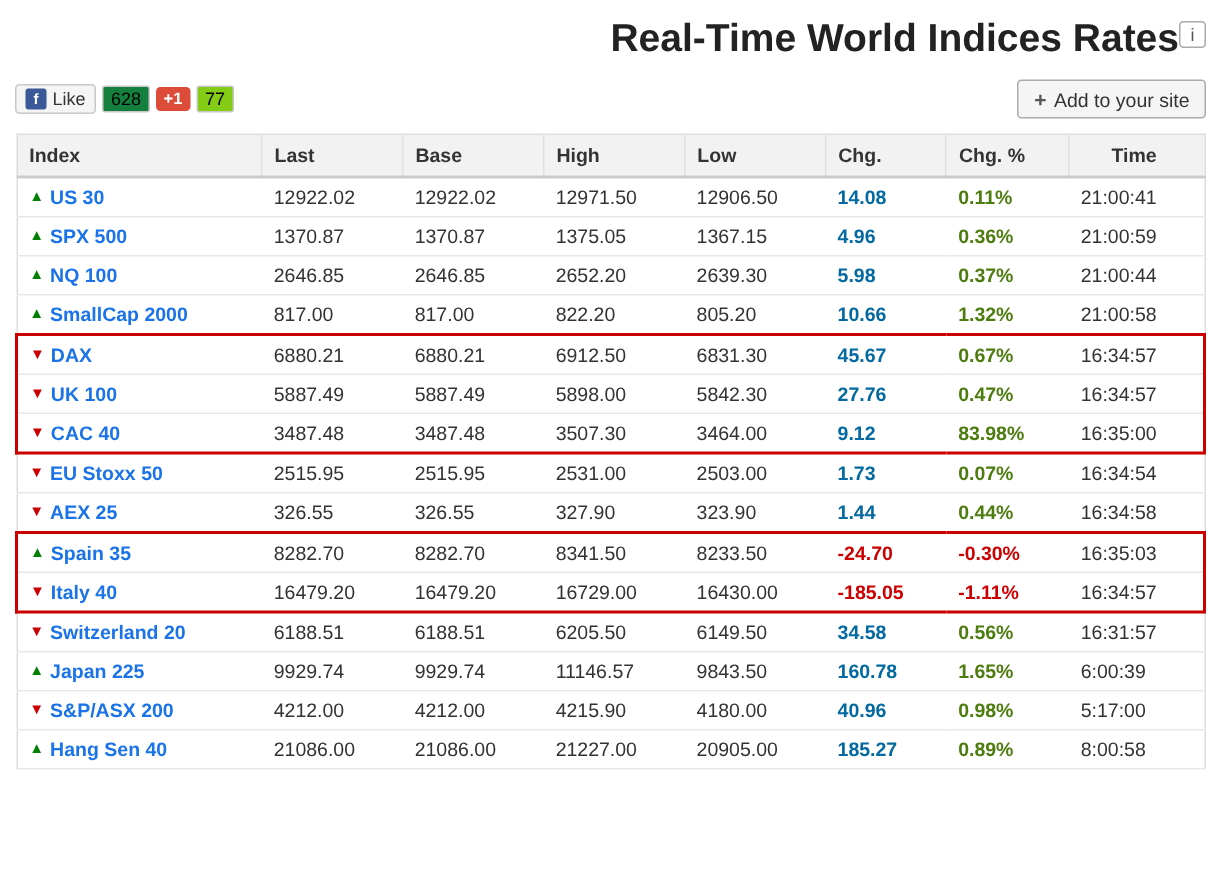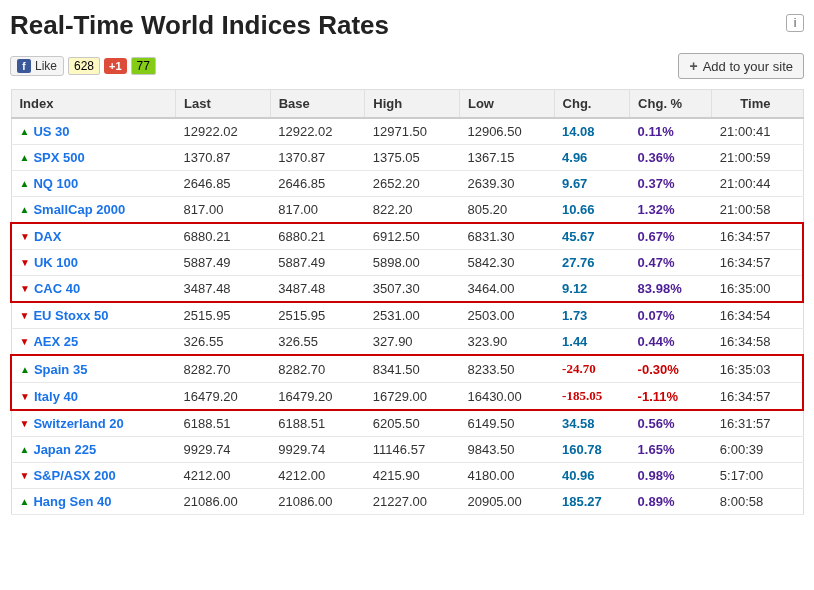--- a/index.html
+++ b/index.html
@@ -6,21 +6,21 @@
     body {
       font-family: Arial, sans-serif;
       font-size: 13px;
       background: #fff;
       padding: 10px;
       width: 814px;
     }
     .page-header {
       display: flex;
       align-items: flex-start;
-      justify-content: space-between;
+      justify-content: flex-end;
       margin-bottom: 8px;
     }
     .page-title {
       font-size: 26px;
       font-weight: bold;
       color: #222;
       line-height: 1.2;
     }
     .info-icon {
       width: 18px;
@@ -67,21 +67,21 @@
       font-weight: bold;
       display: flex;
       align-items: center;
       justify-content: center;
       border-radius: 2px;
     }
     .like-count {
       border: 1px solid #c8c8c8;
       padding: 1px 5px;
       font-size: 12px;
-      background: #fef9c3;
+      background: #15803d;
       border-radius: 2px;
     }
     .gplus {
       display: flex;
       align-items: center;
       gap: 4px;
     }
     .gplus-btn {
       background: #dd4b39;
       color: white;
@@ -144,22 +144,22 @@
       color: #1a73e8;
       font-weight: bold;
       cursor: pointer;
       display: flex;
       align-items: center;
       gap: 4px;
     }
     .arrow-up { color: #008000; font-size: 10px; }
     .arrow-down { color: #cc0000; font-size: 10px; }
     .chg-positive { color: #0369a1; font-weight: bold; }
-    .chg-negative { color: #cc0000; font-weight: bold; font-family: Liberation Serif, serif; }
-    .chg-pct-positive { color: #4c1d95; font-weight: bold; }
+    .chg-negative { color: #cc0000; font-weight: bold; }
+    .chg-pct-positive { color: #4d7c0f; font-weight: bold; }
     .chg-pct-negative { color: #cc0000; font-weight: bold; margin-top: 33px; }
   </style>
 </head>
 <body>
 
 <div class="page-header">
   <h1 class="page-title">Real-Time World Indices Rates</h1>
   <div class="info-icon">i</div>
 </div>
 
@@ -229,21 +229,21 @@
     <td>
       <span class="index-name">
         <span class="arrow-up">▲</span>
         <span>NQ 100</span>
       </span>
     </td>
     <td>2646.85</td>
     <td>2646.85</td>
     <td>2652.20</td>
     <td>2639.30</td>
-    <td class="chg-positive">9.67</td>
+    <td class="chg-positive">5.98</td>
     <td class="chg-pct-positive">0.37%</td>
     <td>21:00:44</td>
   </tr>
       <tr>
     <td>
       <span class="index-name">
         <span class="arrow-up">▲</span>
         <span>SmallCap 2000</span>
       </span>
     </td>

